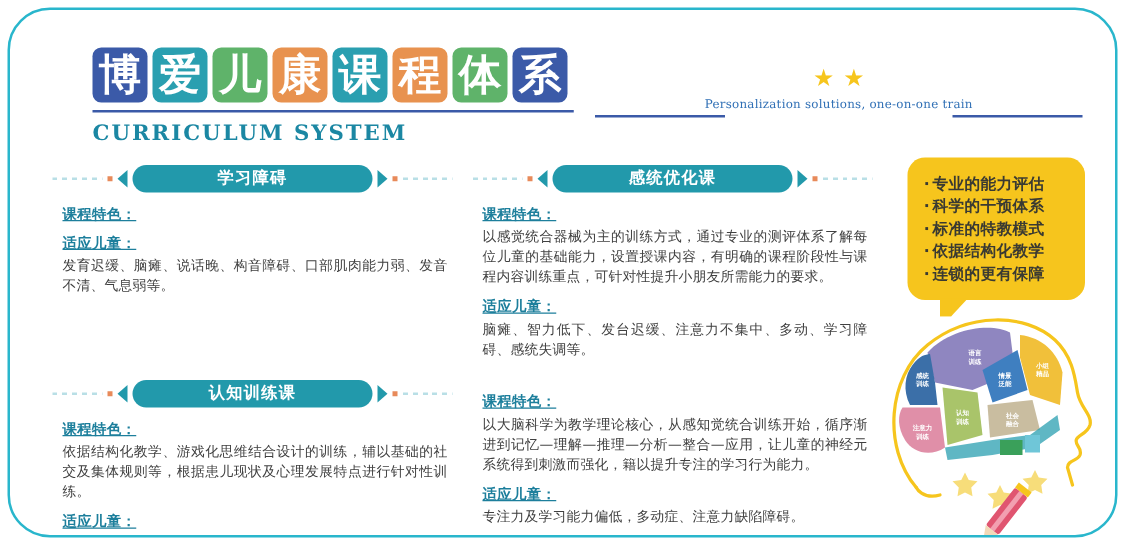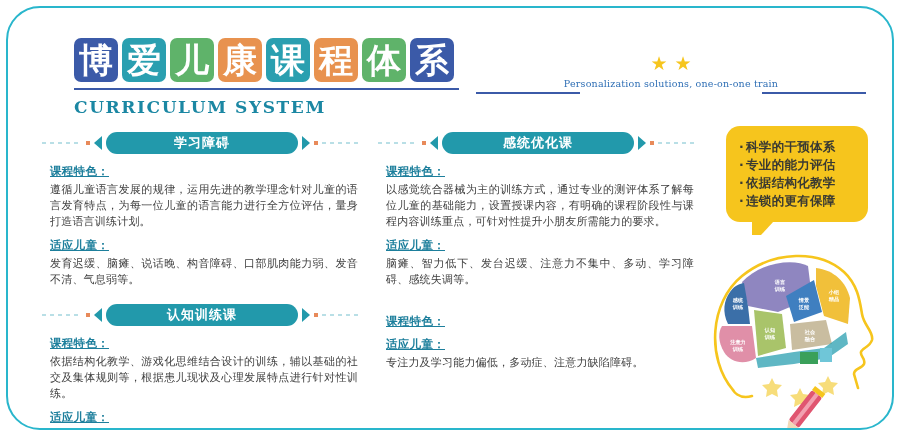--- a/index.html
+++ b/index.html
@@ -296,21 +296,20 @@
           <span class="dots"></span>
           <span class="sq"></span>
           <span class="tri l"></span>
           <span class="pill">学习障碍</span>
           <span class="tri r"></span>
           <span class="sq"></span>
           <span class="dots"></span>
         </div>
         <div class="card-body">
           <div class="lbl">课程特色：</div>
-          <div class="para">遵循儿童语言发展的规律，运用先进的教学理念针对儿童的语言发育特点，为每一位儿童的语言能力进行全方位评估，量身打造语言训练计划。</div>
           <div class="lbl second">适应儿童：</div>
           <div class="para">发育迟缓、脑瘫、说话晚、构音障碍、口部肌肉能力弱、发音不清、气息弱等。</div>
         </div>
       </div>
 
       <div class="card right">
         <div class="pill-bar">
           <span class="dots"></span>
           <span class="sq"></span>
           <span class="tri l"></span>
@@ -344,31 +343,33 @@
           <div class="lbl">课程特色：</div>
           <div class="para">依据结构化教学、游戏化思维结合设计的训练，辅以基础的社交及集体规则等，根据患儿现状及心理发展特点进行针对性训练。</div>
           <div class="lbl second">适应儿童：</div>
           <div class="para">自闭、智力低下、语迟、认知理解、表达及沟通能力落后。</div>
         </div>
       </div>
 
       <div class="card right">
         <div class="card-body">
           <div class="lbl">课程特色：</div>
+          <div class="para">以大脑科学为教学理论核心，从感知觉统合训练开始，循序渐进到记忆—理解—推理—分析—整合—应用，让儿童的神经元系统得到刺激而强化，籍以提升专注的学习行为能力。</div>
           <div class="lbl second">适应儿童：</div>
           <div class="para">专注力及学习能力偏低，多动症、注意力缺陷障碍。</div>
         </div>
       </div>
     </div>
   </div>
 
   <div class="callout">
     <ul id="callout-list">
+        <li>专业的能力评估</li>
         <li>科学的干预体系</li>
-        <li>专业的能力评估</li>
+        <li>标准的特教模式</li>
         <li>依据结构化教学</li>
         <li>连锁的更有保障</li>
       </ul>
   </div>
 
   <div class="brain">
     <svg width="200" height="200" viewBox="0 0 200 200">
 
       <path d="M25,150 C-2,118 2,62 34,36 C66,10 112,10 136,32
                C150,45 152,62 154,74 C156,86 166,92 164,100

